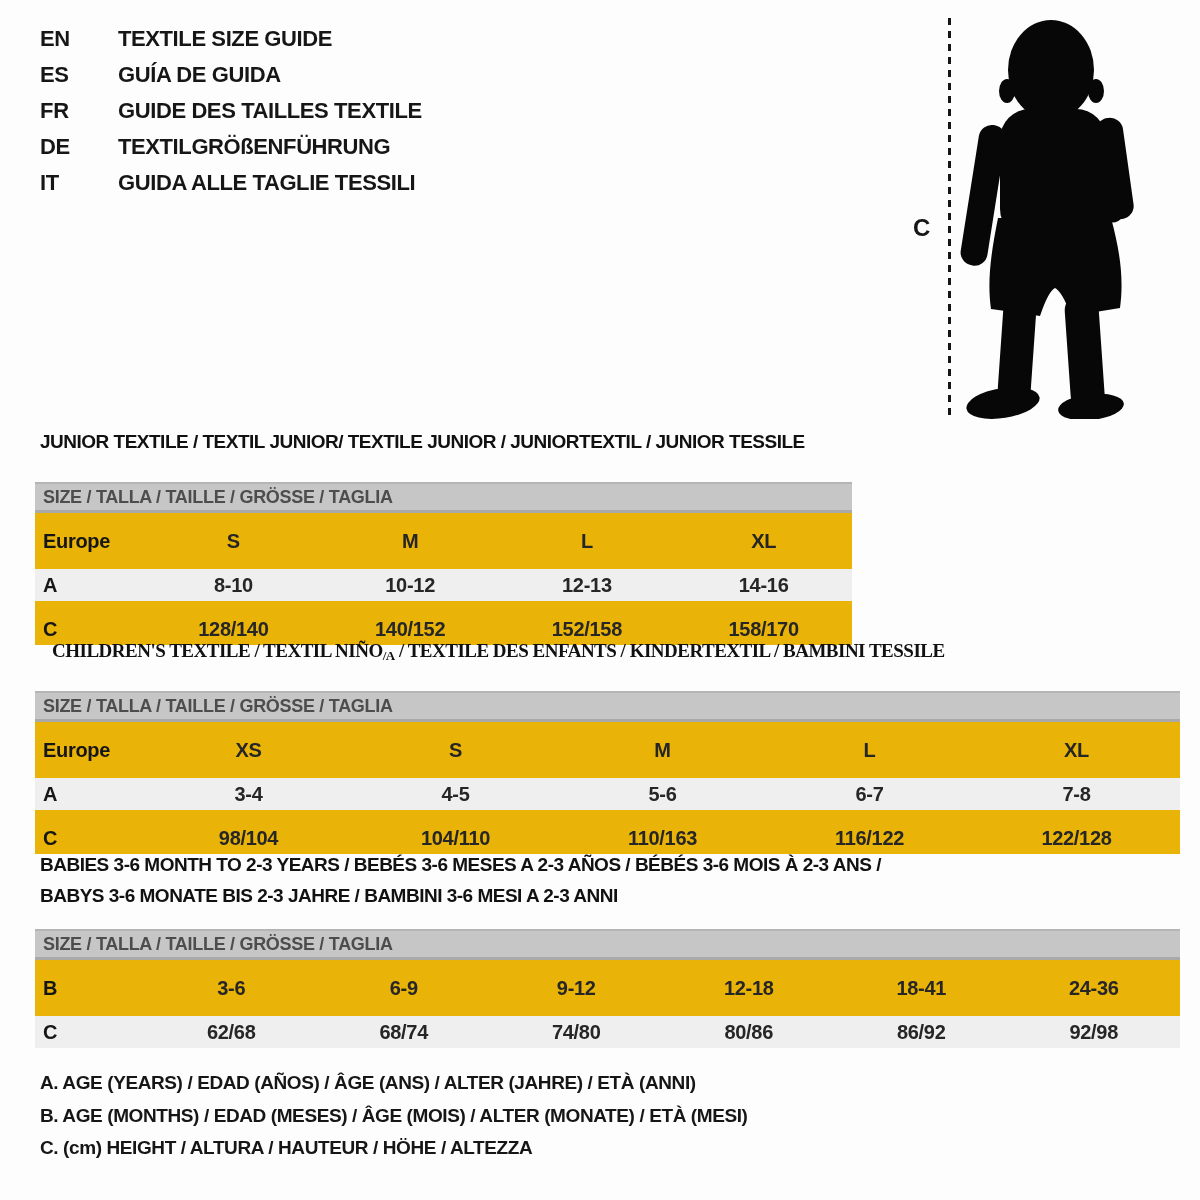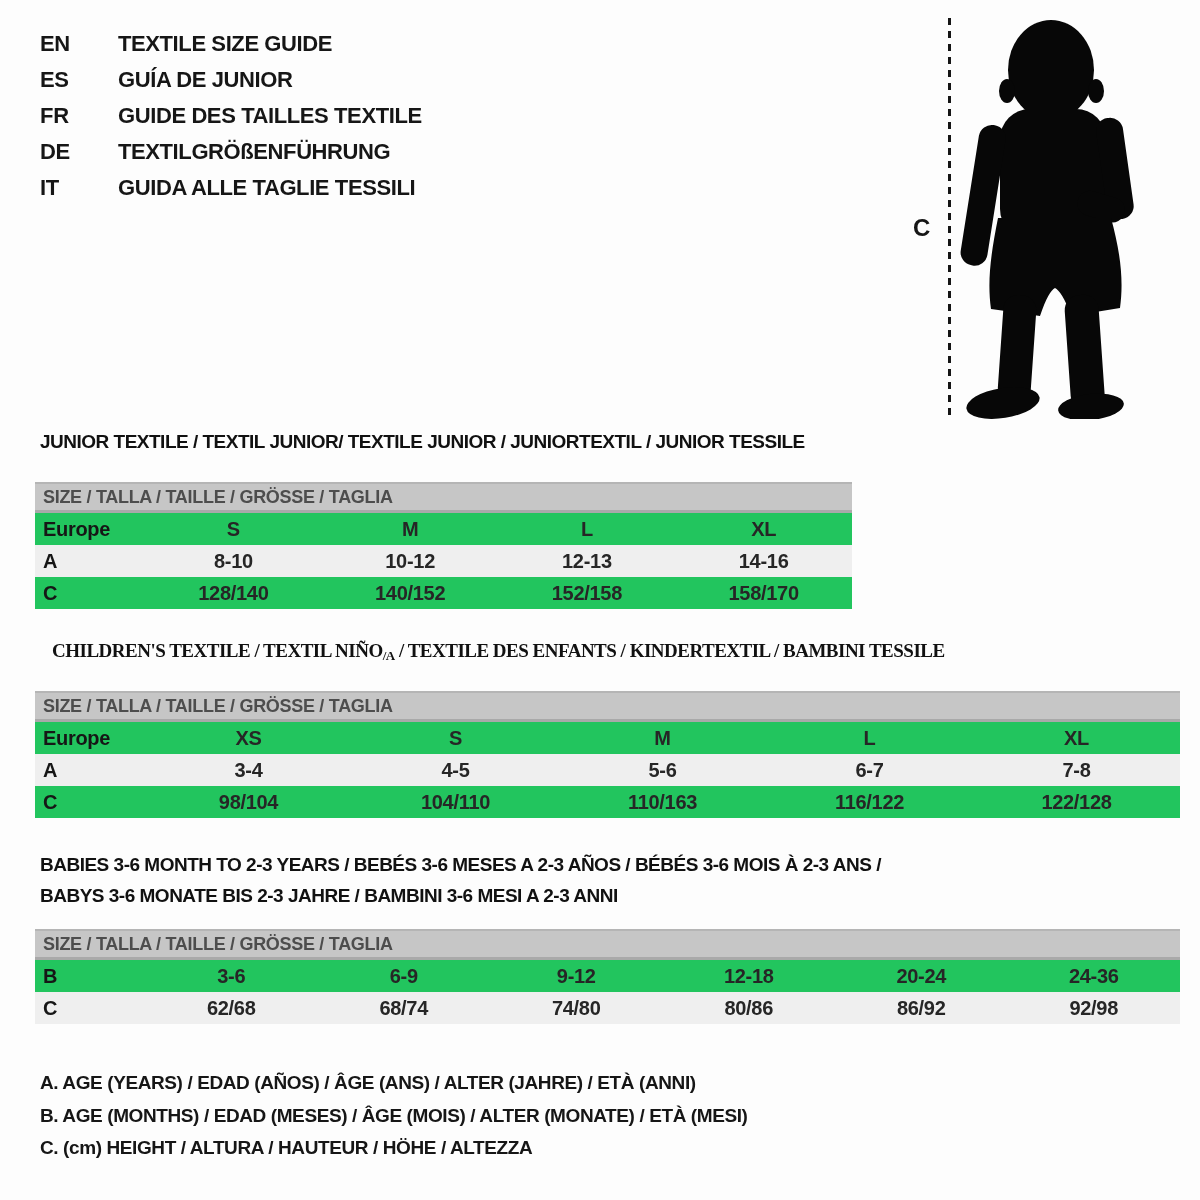--- a/index.html
+++ b/index.html
@@ -7,71 +7,71 @@
     width:1200px; height:1200px; position:relative;
     background:#fdfdfd;
     font-family:"Liberation Sans","DejaVu Sans",sans-serif;
     color:#161616; overflow:hidden;
     -webkit-font-smoothing:antialiased;
   }
   .abs { position:absolute; }
 
   
   .lang-block { left:40px; top:26px; }
-  .lang-row { display:flex; height:36px; align-items:center; }
+  .lang-row { display:flex; height:36px; align-items:flex-start; }
   .lang-code { width:78px; font-size:22px; font-weight:700; letter-spacing:-0.3px; }
   .lang-label { font-size:22px; font-weight:700; letter-spacing:-0.4px; }
 
   
   .measure-line {
     left:948px; top:18px; width:3px; height:398px;
     background:repeating-linear-gradient(to bottom,#151515 0 7px,transparent 7px 13px);
   }
   .measure-label { left:913px; top:214px; font-size:24px; font-weight:700; }
   .silhouette { left:958px; top:13px; }
   .silhouette * { fill:#070707; }
 
   
   .sec-title { font-size:19px; font-weight:700; letter-spacing:-0.5px; color:#111; white-space:nowrap; }
   #t-junior   { left:40px; top:431px;text-align:right; }
   #t-children { left:52px; top:640px;font-family:Liberation Serif, serif; }
   #t-babies   { left:40px; top:849px; line-height:31px; }
   .subscript  { font-size:13px; vertical-align:-3px; }
 
   
-  .size-table { background:#22c55e; }
+  .size-table { background:#eab308; }
   #tbl-junior   { left:35px; top:482px; width:817px;  }
   #tbl-children { left:35px; top:691px; width:1145px; }
   #tbl-babies   { left:35px; top:929px; width:1145px; }
   .size-bar {
     height:26px; line-height:26px;
     background:#c6c6c6; border-top:2px solid #b5b5b5; border-bottom:3px solid #a9a9a9;
     color:#4d4d4d; font-size:18px; font-weight:700; letter-spacing:-0.3px;
     padding-left:8px;
   }
-  .trow { display:flex; height:32px; align-items:center; font-size:20px; font-weight:700; letter-spacing:-0.3px; }
+  .trow { display:flex; height:32px; align-items:center; font-size:20px; font-weight:700; letter-spacing:-0.3px;margin-top:12px; }
   .trow.shaded { background:#efefef; }
   .tlabel { width:110px; padding-left:8px; color:#161616; box-sizing:border-box; }
   .tcell  { flex:1; text-align:center; color:#262626; }
 
   
   .legend { left:40px; top:1067px; }
   .legend-line { font-size:19px; font-weight:700; letter-spacing:-0.4px; line-height:32.5px; white-space:nowrap; }
 </style>
 </head>
 <body>
 
 <div class="abs lang-block">
   <div class="lang-row">
     <span class="lang-code">EN</span>
     <span class="lang-label">TEXTILE SIZE GUIDE</span>
   </div>
   <div class="lang-row">
     <span class="lang-code">ES</span>
-    <span class="lang-label">GUÍA DE JUNIOR</span>
+    <span class="lang-label">GUÍA DE GUIDA</span>
   </div>
   <div class="lang-row">
     <span class="lang-code">FR</span>
     <span class="lang-label">GUIDE DES TAILLES TEXTILE</span>
   </div>
   <div class="lang-row">
     <span class="lang-code">DE</span>
     <span class="lang-label">TEXTILGRÖßENFÜHRUNG</span>
   </div>
   <div class="lang-row">
@@ -160,21 +160,21 @@
   <div>BABYS 3-6 MONATE BIS 2-3 JAHRE / BAMBINI 3-6 MESI A 2-3 ANNI</div>
 </div>
 <div class="abs size-table" id="tbl-babies">
     <div class="size-bar">SIZE / TALLA / TAILLE / GRÖSSE / TAGLIA</div>
     <div class="trow">
       <div class="tlabel">B</div>
       <div class="tcell">3-6</div>
       <div class="tcell">6-9</div>
       <div class="tcell">9-12</div>
       <div class="tcell">12-18</div>
-      <div class="tcell">20-24</div>
+      <div class="tcell">18-41</div>
       <div class="tcell">24-36</div>
     </div>
     <div class="trow shaded">
       <div class="tlabel">C</div>
       <div class="tcell">62/68</div>
       <div class="tcell">68/74</div>
       <div class="tcell">74/80</div>
       <div class="tcell">80/86</div>
       <div class="tcell">86/92</div>
       <div class="tcell">92/98</div>

